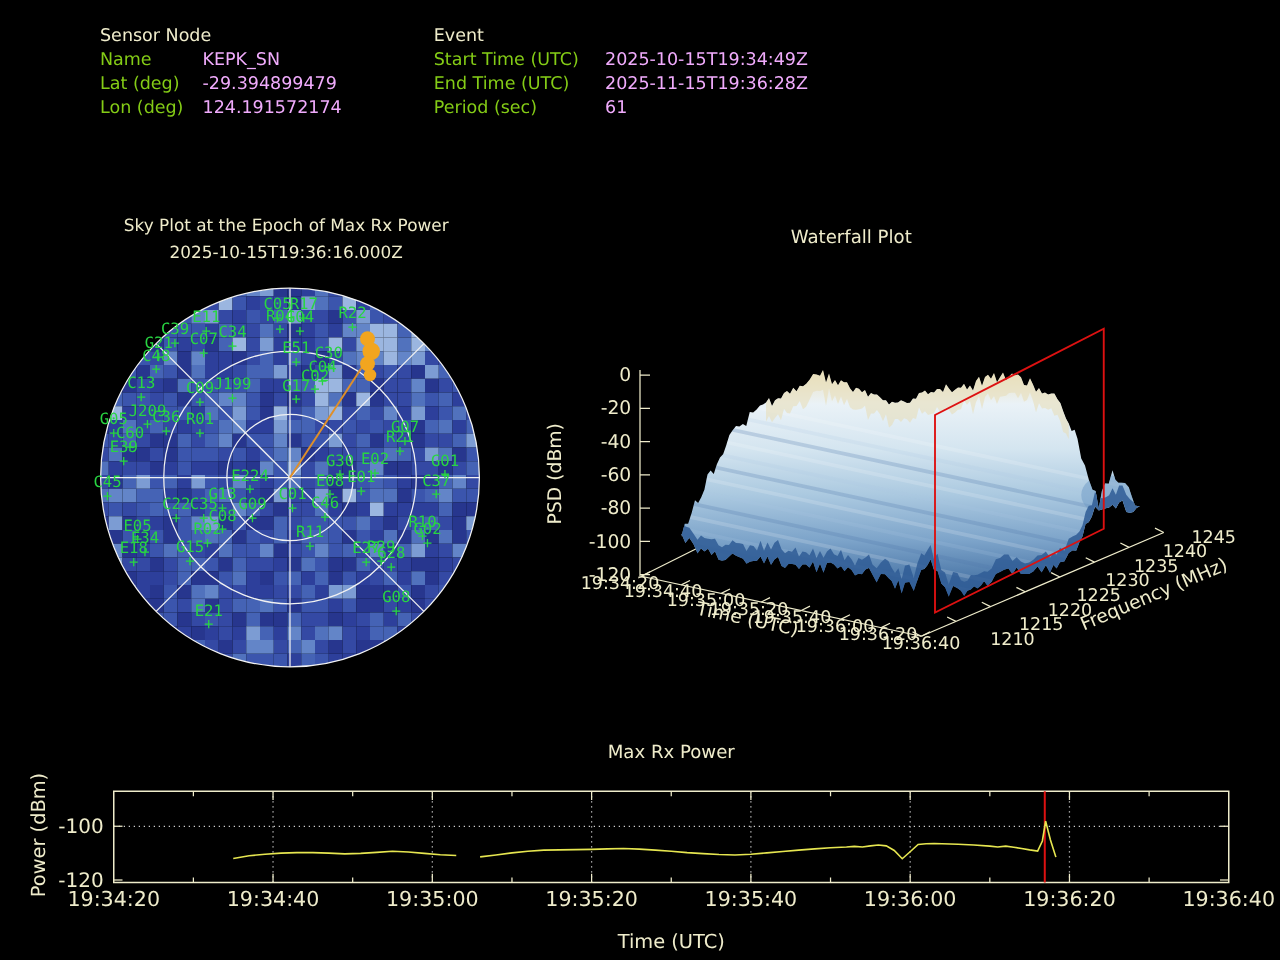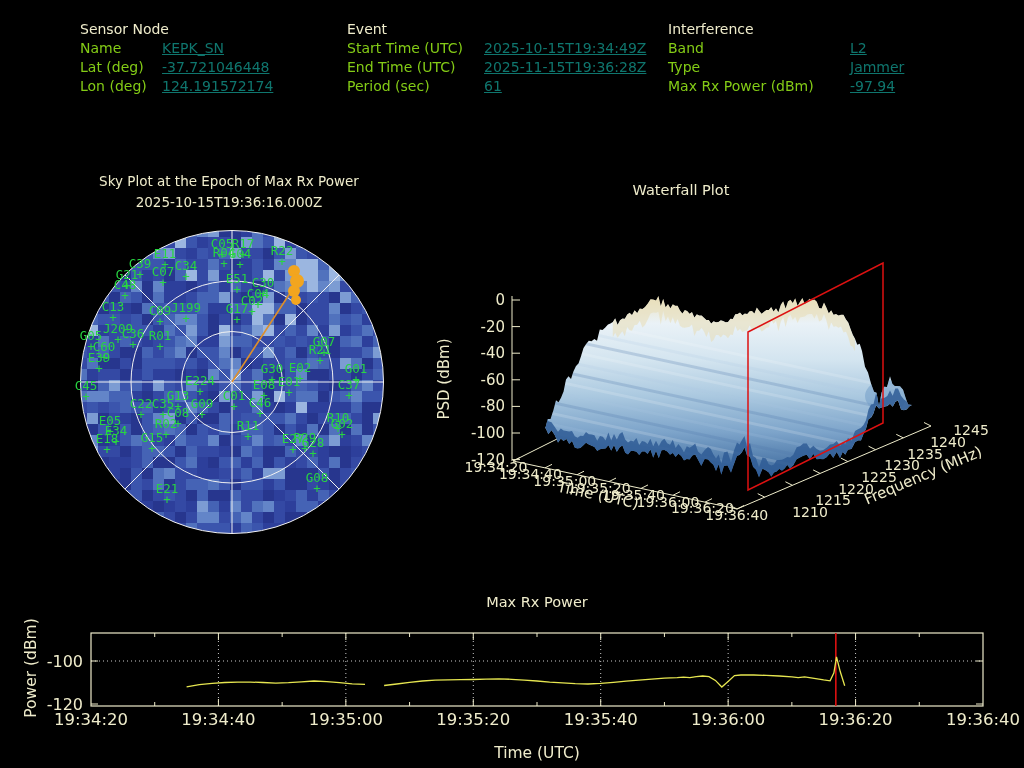--- a/index.html
+++ b/index.html
@@ -2,39 +2,39 @@
 <html><head>
 <meta charset="utf-8">
 <style>
   html,body{margin:0;padding:0;background:#000;}
   #app{position:relative;width:1024px;height:768px;background:#000;overflow:hidden;
        font-family:"DejaVu Sans",sans-serif;}
   .panel{position:absolute;font-size:14px;color:#efeccb;}
   .panel .ptitle{position:absolute;left:0;top:0;white-space:nowrap;text-align:center;}
   .prow{position:absolute;left:0;white-space:nowrap;}
   .prow .lab{color:#84cc16;}
-  .prow .val{position:absolute;color:#0f766e;white-space:nowrap;text-decoration:underline;}
+  .prow .val{position:absolute;color:#f0abfc;white-space:nowrap;}
   svg{position:absolute;display:block;}
   svg text{font-family:"DejaVu Sans",sans-serif;}
   text.sat{font-family:"DejaVu Sans Mono",monospace;}
 </style>
 </head>
 <body>
 
 <div id="app">
 
   <div class="panel" id="panel-sensor" style="left:80px;top:21px;width:260px;height:76px">
     <div class="ptitle">Sensor Node</div>
     <div class="prow" style="top:19px">
       <span class="lab">Name</span>
       <span class="val" style="left:82px">KEPK_SN</span>
     </div>
     <div class="prow" style="top:38px">
       <span class="lab">Lat (deg)</span>
-      <span class="val" style="left:82px">-37.721046448</span>
+      <span class="val" style="left:82px">-29.394899479</span>
     </div>
     <div class="prow" style="top:57px">
       <span class="lab">Lon (deg)</span>
       <span class="val" style="left:82px">124.191572174</span>
     </div>
   </div>
 
   <div class="panel" id="panel-event" style="left:347px;top:21px;width:330px;height:76px">
     <div class="ptitle">Event</div>
     <div class="prow" style="top:19px">
@@ -44,35 +44,20 @@
     <div class="prow" style="top:38px">
       <span class="lab">End Time (UTC)</span>
       <span class="val" style="left:137px">2025-11-15T19:36:28Z</span>
     </div>
     <div class="prow" style="top:57px">
       <span class="lab">Period (sec)</span>
       <span class="val" style="left:137px">61</span>
     </div>
   </div>
 
-  <div class="panel" id="panel-interference" style="left:668px;top:21px;width:340px;height:76px">
-    <div class="ptitle">Interference</div>
-    <div class="prow" style="top:19px">
-      <span class="lab">Band</span>
-      <span class="val" style="left:182px">L2</span>
-    </div>
-    <div class="prow" style="top:38px">
-      <span class="lab">Type</span>
-      <span class="val" style="left:182px">Jammer</span>
-    </div>
-    <div class="prow" style="top:57px">
-      <span class="lab">Max Rx Power (dBm)</span>
-      <span class="val" style="left:182px">-97.94</span>
-    </div>
-  </div>
 
   <svg id="sky-svg" style="left:0;top:160px" width="430" height="410" viewBox="0 160 430 410">
       <defs>
         <clipPath id="skyclip">
           <circle cx="232" cy="382" r="151.5"></circle>
         </clipPath>
       </defs>
       <text x="229" y="181" dominant-baseline="central" fill="#efeccb" font-size="13.5px" text-anchor="middle">Sky Plot at the Epoch of Max Rx Power</text>
       <text x="229" y="202" dominant-baseline="central" fill="#efeccb" font-size="13.5px" text-anchor="middle">2025-10-15T19:36:16.000Z</text>
       <g clip-path="url(#skyclip)">

